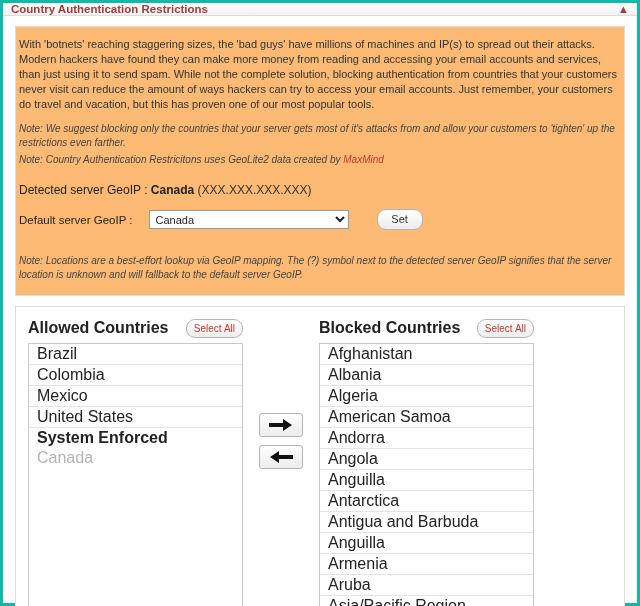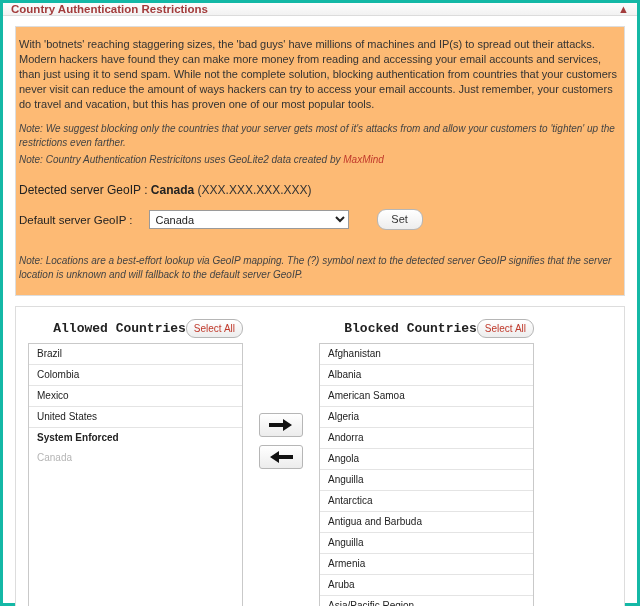--- a/index.html
+++ b/index.html
@@ -149,42 +149,41 @@
   .list-col.right { width: 215px; }
   .list-head {
     display: flex;
     align-items: center;
     justify-content: space-between;
     height: 22px;
     margin-bottom: 4px;
   }
   .list-title {
     font-weight: bold;
-    font-size: 13px;
-    color: #222222;
-    flex: 1;
-    text-align: right;
-    font-family: Liberation Mono, monospace;
+    font-size: 16px;
+    color: #222222;
+    flex: 1;
+    text-align: left;
   }
   .btn-select-all {
     font-size: 10px;
     padding: 2px 7px;
     color: #c0392b;
   }
   .list-box {
     border: 1px solid #c9c9c9;
     background: #ffffff;
     flex: 1;
     overflow-y: auto;
     overflow-x: hidden;
     min-height: 0;
   }
   .list-item {
     padding: 3px 8px;
-    font-size: 10px;
+    font-size: 16px;
     color: #222222;
     border-bottom: 1px solid #e4e4e4;
     line-height: 14px;
     cursor: default;
   }
   .list-item.bold {
     font-weight: bold;
     border-bottom: none;
   }
   .list-item.disabled {
@@ -283,22 +282,22 @@
         </div>
 
         <div class="list-col right">
           <div class="list-head">
             <span class="list-title">Blocked Countries</span>
             <button class="btn btn-select-all">Select All</button>
           </div>
           <div class="list-box">
             <div class="list-item">Afghanistan</div>
             <div class="list-item">Albania</div>
+            <div class="list-item">Algeria</div>
             <div class="list-item">American Samoa</div>
-            <div class="list-item">Algeria</div>
             <div class="list-item">Andorra</div>
             <div class="list-item">Angola</div>
             <div class="list-item">Anguilla</div>
             <div class="list-item">Antarctica</div>
             <div class="list-item">Antigua and Barbuda</div>
             <div class="list-item">Anguilla</div>
             <div class="list-item">Armenia</div>
             <div class="list-item">Aruba</div>
             <div class="list-item">Asia/Pacific Region</div>
 

